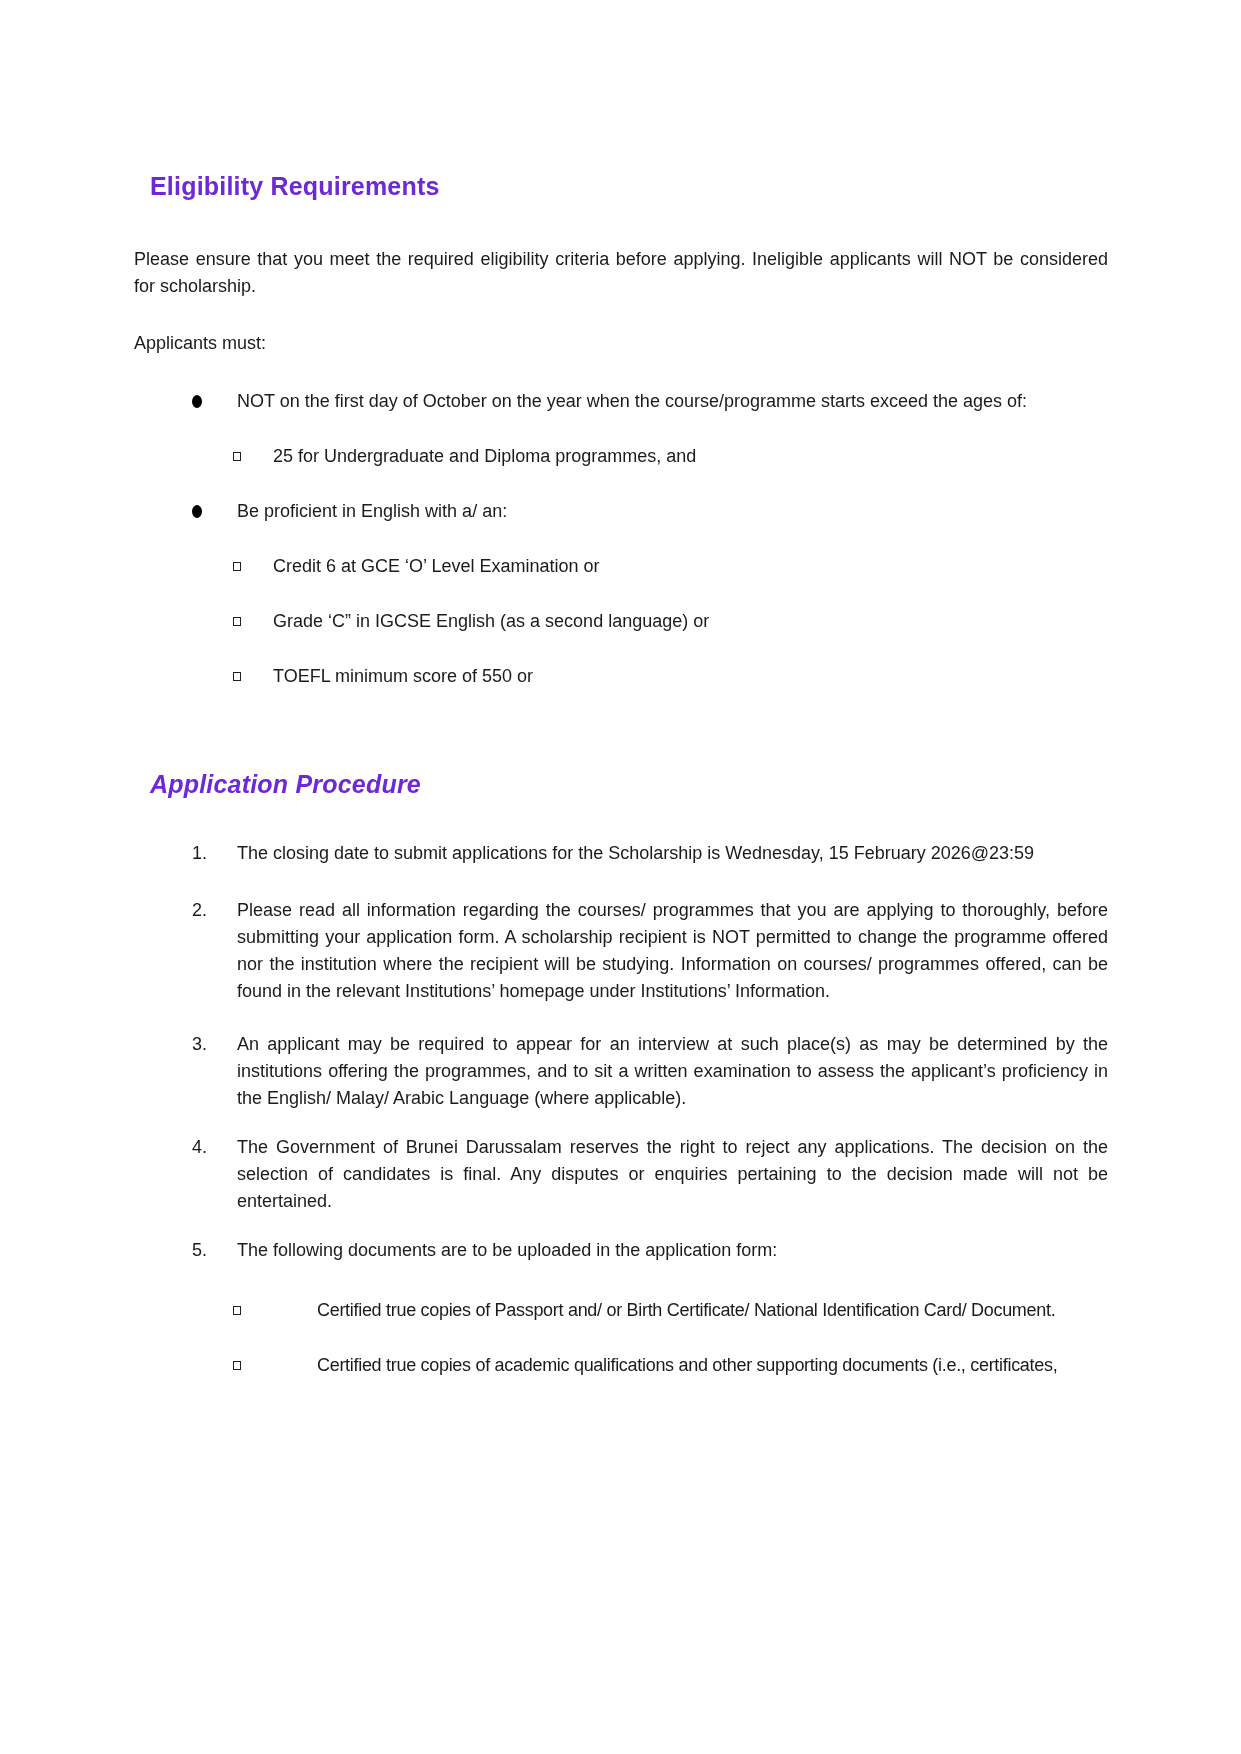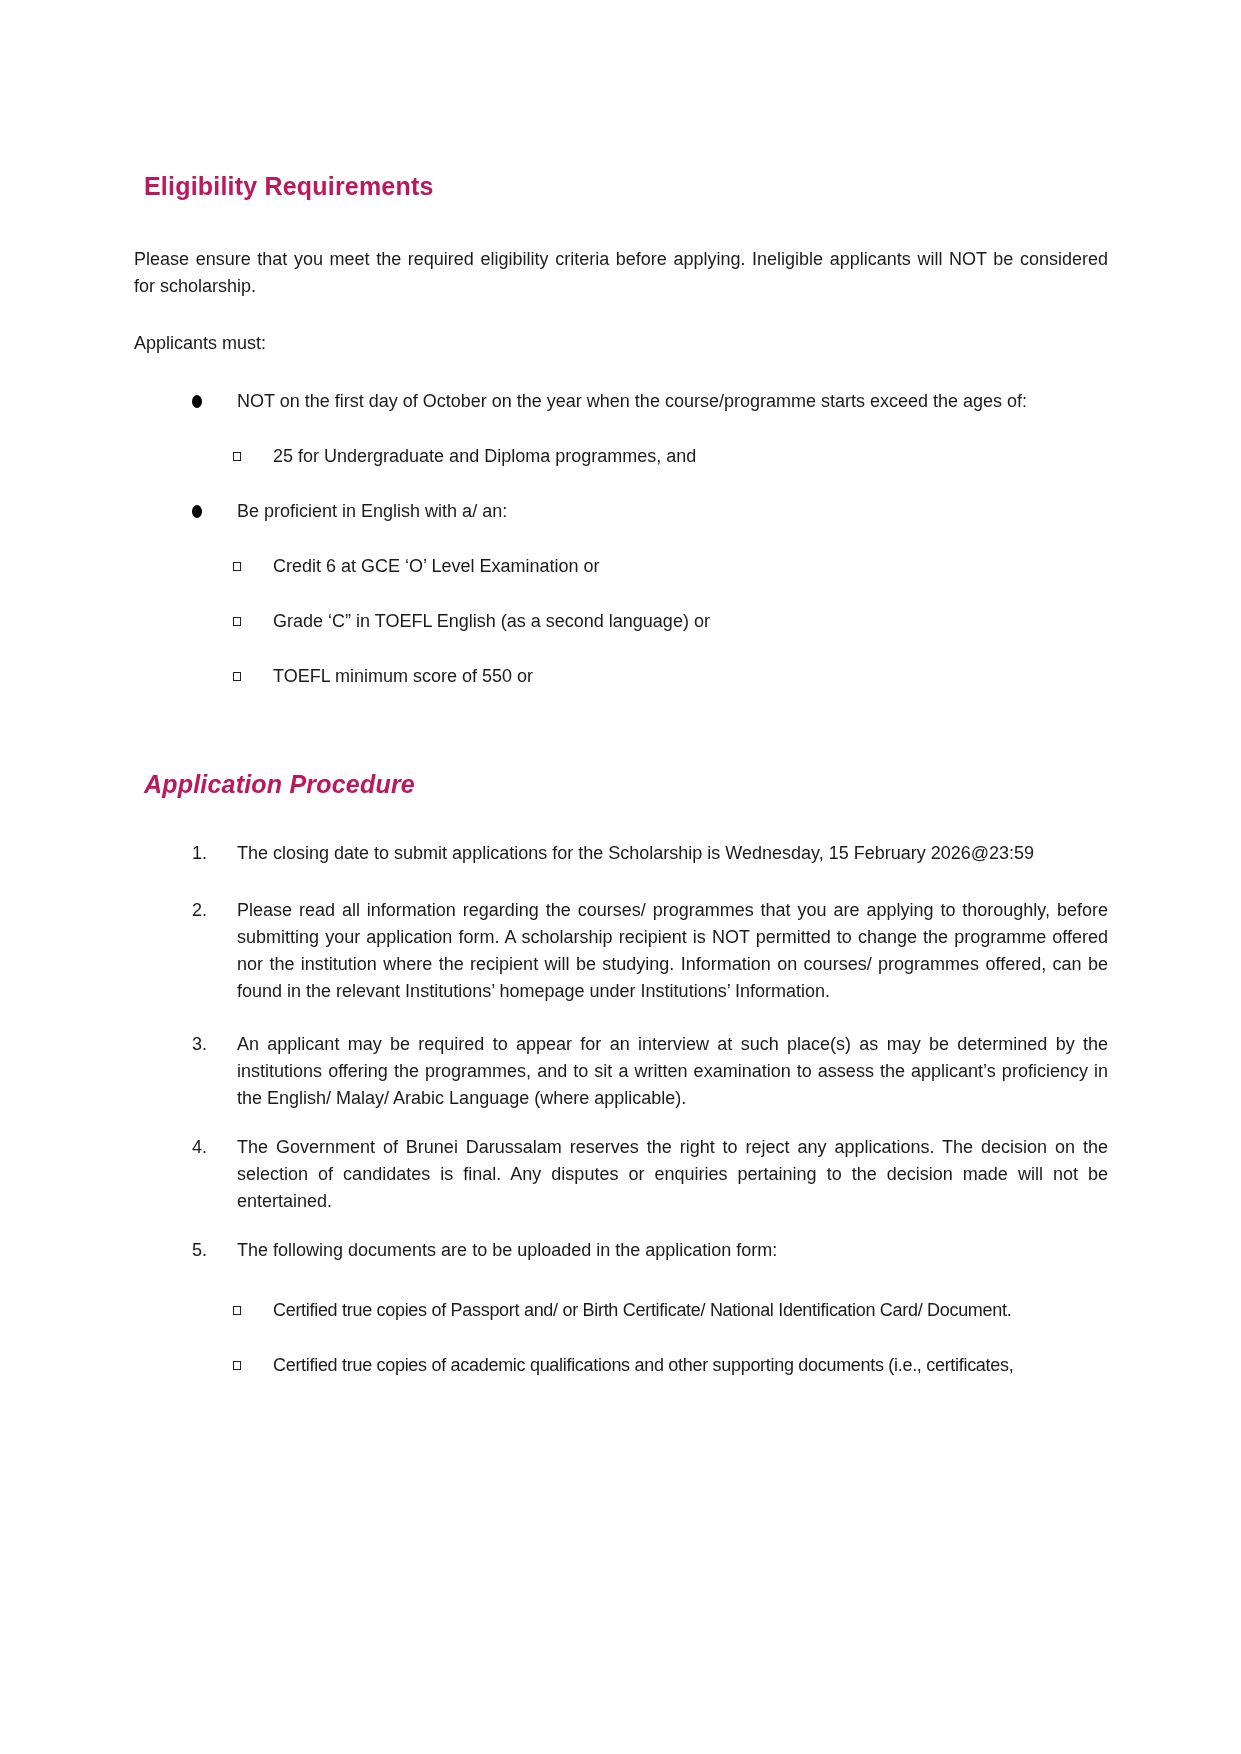--- a/index.html
+++ b/index.html
@@ -18,25 +18,25 @@
     font-size: 18px;
     line-height: 27px;
   }
   .content {
     position: absolute;
     left: 134px;
     top: 170px;
     width: 974px;
   }
   h1.doc-heading {
-    margin: 0 0 44px 10px;
+    margin: 0 0 44px 16px;
     font-size: 25px;
     line-height: 32px;
     font-weight: bold;
-    color: #be185d;
+    color: #6d28d9;
     letter-spacing: 0.2px;
   }
   h1.doc-heading.second {
     margin-top: 78px;
     margin-bottom: 40px;
     font-style: italic;
   }
   p.para {
     margin: 0 0 30px 0;
     text-align: justify;
@@ -76,20 +76,21 @@
     background: transparent;
   }
   .note {
     margin: 0;
     color: #FF0000;
     text-align: justify;
   }
   .nowrap {
     white-space: nowrap;
     letter-spacing: -0.3px;
+    margin-left: 44px;
   }
   .li.tail5 { margin-bottom: 33px; }
 </style>
 </head>
 <body>
 
 <div class="page">
   <div class="content">
 
     <h1 class="doc-heading">Eligibility Requirements</h1>
@@ -114,21 +115,21 @@
       <span>Be proficient in English with a/ an:</span>
     </div>
 
     <div class="li l2">
       <span class="marker sq"></span>
       <span>Credit 6 at GCE ‘O’ Level Examination or</span>
     </div>
 
     <div class="li l2">
       <span class="marker sq"></span>
-      <span>Grade ‘C” in TOEFL English (as a second language) or</span>
+      <span>Grade ‘C” in IGCSE English (as a second language) or</span>
     </div>
 
     <div class="li l2">
       <span class="marker sq"></span>
       <span>TOEFL minimum score of 550 or</span>
     </div>
 
 
 
     <h1 class="doc-heading second">Application Procedure</h1>

